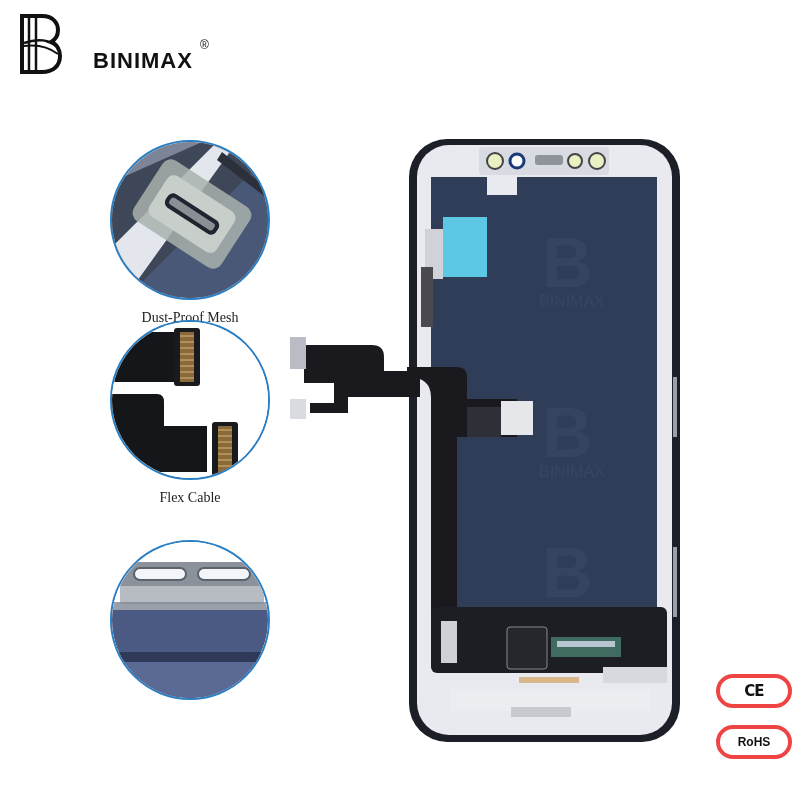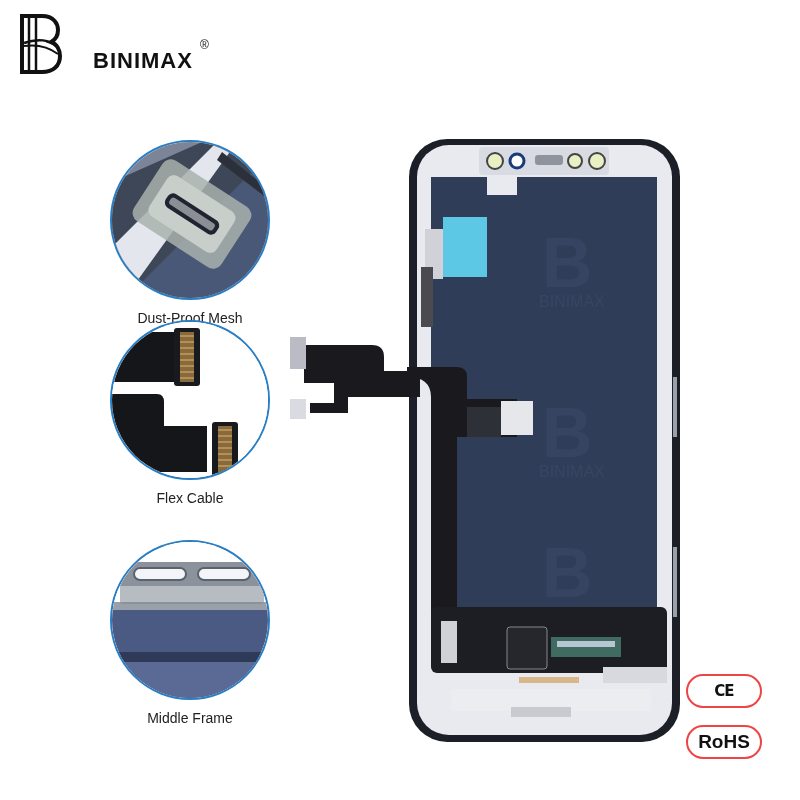--- a/index.html
+++ b/index.html
@@ -8,29 +8,29 @@
 
   
   .logo { position: absolute; left: 20px; top: 14px; width: 220px; height: 60px; }
   .logo-mark { position: absolute; left: 0; top: 0; width: 42px; height: 60px; }
   .logo-text { position: absolute; left: 73px; top: 34px; font-size: 22px; font-weight: bold; letter-spacing: 1px; color: #111; font-family: "Liberation Sans", sans-serif; }
   .logo-reg { position: absolute; left: 180px; top: 24px; font-size: 12px; color: #111; }
 
   
   .feature { position: absolute; left: 110px; width: 160px; }
   .feature .circle { width: 160px; height: 160px; border-radius: 50%; border: 2px solid #2a7fc4; overflow: hidden; position: relative; background: #fff; }
-  .feature .caption { text-align: center; font-family: Liberation Sans, sans-serif; font-size: 14px; color: #222; margin-top: 10px; white-space: nowrap; }
+  .feature .caption { text-align: center; font-family: Liberation Serif, serif; font-size: 14px; color: #222; margin-top: 10px; white-space: nowrap; }
   .f1 { top: 140px; }
   .f2 { top: 320px; }
   .f3 { top: 540px; }
 
   
-  .badge { position: absolute; left: 686px; width: 76px; height: 34px; border: 2px solid #ef4444; border-radius: 17px; display: flex; align-items: center; justify-content: center; font-weight: bold; color: #111; }
+  .badge { position: absolute; left: 716px; width: 76px; height: 34px; border: 4px solid #ef4444; border-radius: 17px; display: flex; align-items: center; justify-content: center; font-weight: bold; color: #111; }
   .badge-ce { top: 674px; font-size: 15px; font-family: "DejaVu Sans", sans-serif; letter-spacing: -1px; }
-  .badge-rohs { top: 725px; font-size: 19px; font-family: "Liberation Sans", sans-serif; }
+  .badge-rohs { top: 725px; font-size: 12px; font-family: "Liberation Sans", sans-serif; }
 
   
   .phone { position: absolute; left: 407px; top: 137px; width: 275px; height: 607px; }
 </style>
 </head>
 <body>
 
 <div class="logo">
   <svg class="logo-mark" viewBox="0 0 42 60" width="42" height="60">
     <path d="M2 2 H22 C34 2 38 10 38 16 C38 22 35 26 31 28 C37 30 40 36 40 42 C40 52 33 58 22 58 H2 Z" fill="none" stroke="#111" stroke-width="4"></path>
@@ -103,21 +103,20 @@
       <rect x="0" y="66" width="160" height="94" fill="#4b5a82"></rect>
       <rect x="0" y="110" width="160" height="10" fill="#2f3a58"></rect>
       <rect x="0" y="120" width="160" height="40" fill="#5a6a94"></rect>
       <rect x="0" y="60" width="160" height="8" fill="#9aa0aa"></rect>
       <rect x="8" y="20" width="144" height="42" rx="3" fill="#8c929c"></rect>
       <rect x="8" y="44" width="144" height="16" fill="#b7bbc2"></rect>
       <rect x="22" y="26" width="52" height="12" rx="6" fill="#f4f5f8" stroke="#5c626c" stroke-width="2"></rect>
       <rect x="86" y="26" width="52" height="12" rx="6" fill="#f4f5f8" stroke="#5c626c" stroke-width="2"></rect>
     </svg>
   </div>
-  <div class="caption">Middle Frame</div>
 </div>
 
 <div class="phone">
   <svg viewBox="0 0 275 607" width="275" height="607">
 
     <rect x="2" y="2" width="271" height="603" rx="38" fill="#1c1f28"></rect>
     <rect x="10" y="8" width="255" height="590" rx="32" fill="#e9eaf0"></rect>
 
     <path d="M24 40 H80 V58 H110 V40 H250 V470 H24 Z" fill="#2f3d58"></path>
 

